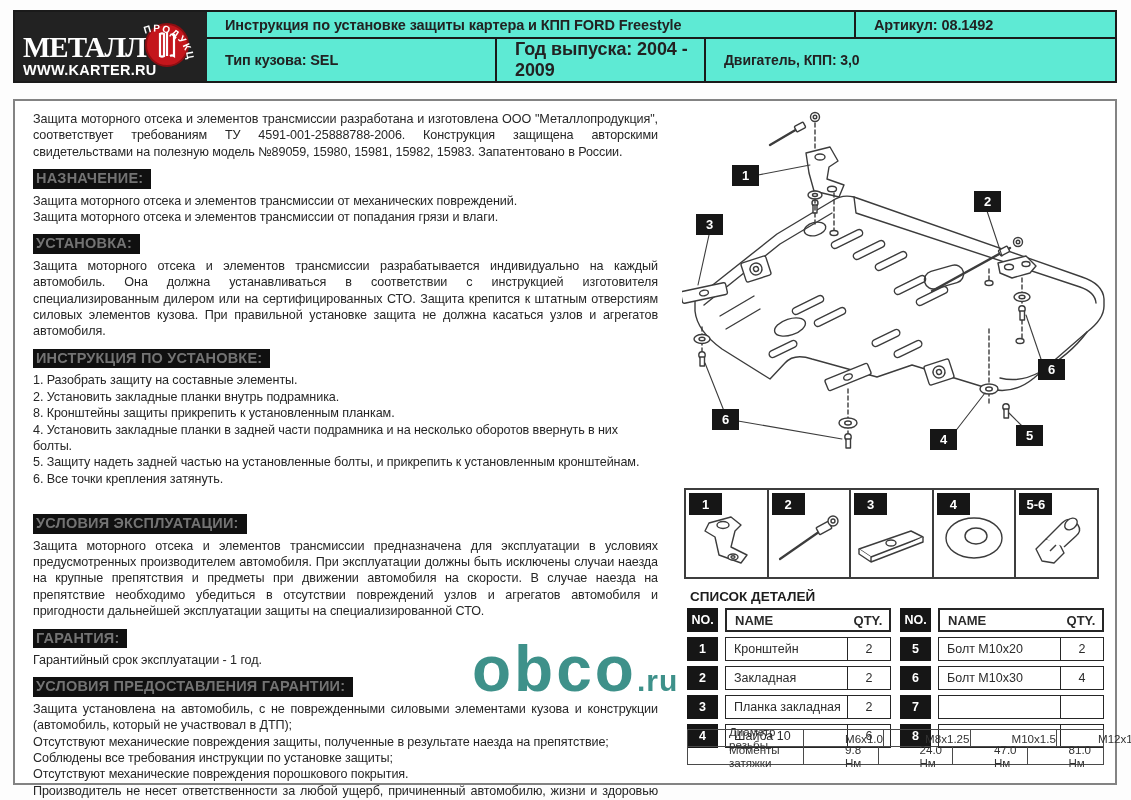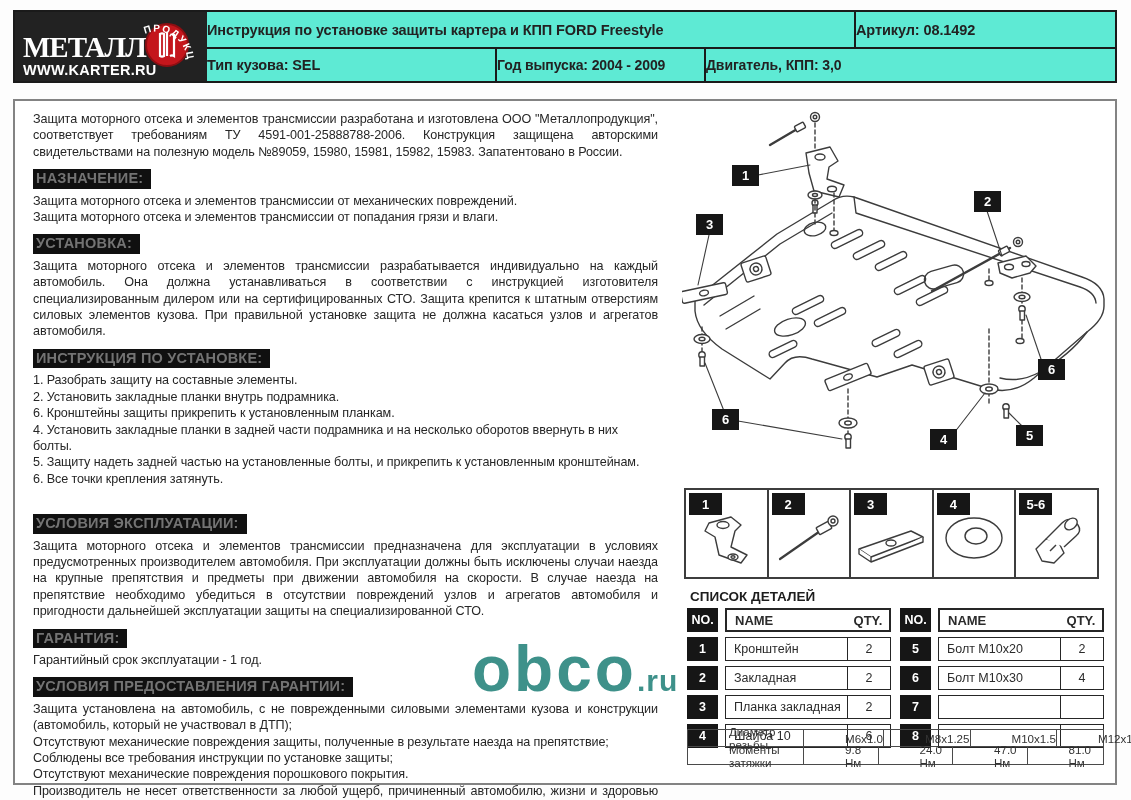--- a/index.html
+++ b/index.html
@@ -11,25 +11,25 @@
   }
   
   .header-table {
     position:absolute; left:13px; top:10px; width:1104px; height:73px;
     display:flex; border:2px solid #1a1a1a; background:#5eead4;
   }
   .logo-cell { width:192px; height:100%; background:#222; flex:0 0 192px; position:relative; }
   .header-right { flex:1; display:flex; flex-direction:column; }
   .header-row1 { display:flex; height:37px; border-bottom:2px solid #1a1a1a; }
   .header-row2 { display:flex; flex:1;justify-content:space-between; }
-  .hcell { display:flex; align-items:center; font-weight:bold; font-size:14.5px; color:#222; letter-spacing:-0.1px; }
+  .hcell { display:flex; align-items:center; padding-left:18px; font-weight:bold; font-size:14.5px; color:#222; letter-spacing:-0.1px; }
   .cell-title { flex:1; border-right:2px solid #1a1a1a; }
   .cell-article { width:259px; }
   .cell-body { width:290px; border-right:2px solid #1a1a1a; }
-  .cell-year { width:209px; border-right:2px solid #1a1a1a; font-size:14px; }
+  .cell-year { width:209px; border-right:2px solid #1a1a1a; font-size:18px; }
   .cell-engine { flex:1; font-size:14px; }
   
   .content-box {
     position:absolute; left:13px; top:99px; width:1104px; height:686px;
     border:2px solid #838383; background:#fff;
   }
   
   .left-col {
     position:absolute; left:33px; top:111px; width:625px; z-index:2;
     font-size:12.6px; line-height:16.4px; color:#262626; letter-spacing:-0.1px;
@@ -135,21 +135,21 @@
     <div><span class="sec-head">НАЗНАЧЕНИЕ:</span></div>
     <div class="list-line">Защита моторного отсека и элементов трансмиссии от механических повреждений.</div>
     <div class="list-line">Защита моторного отсека и элементов трансмиссии от попадания грязи и влаги.</div>
 
     <div><span class="sec-head">УСТАНОВКА:</span></div>
     <div class="para">Защита моторного отсека и элементов трансмиссии разрабатывается индивидуально на каждый автомобиль. Она должна устанавливаться в соответствии с инструкцией изготовителя специализированным дилером или на сертифицированных СТО. Защита крепится к штатным отверстиям силовых элементов кузова. При правильной установке защита не должна касаться узлов и агрегатов автомобиля.</div>
 
     <div><span class="sec-head">ИНСТРУКЦИЯ ПО УСТАНОВКЕ:</span></div>
     <div class="list-line">1. Разобрать защиту на составные элементы.</div>
     <div class="list-line">2. Установить закладные планки внутрь подрамника.</div>
-    <div class="list-line">6. Кронштейны защиты прикрепить к установленным планкам.</div>
+    <div class="list-line">8. Кронштейны защиты прикрепить к установленным планкам.</div>
     <div class="list-line">4. Установить закладные планки в задней части подрамника и на несколько оборотов ввернуть в них болты.</div>
     <div class="list-line">5. Защиту надеть задней частью на установленные болты, и прикрепить к установленным кронштейнам.</div>
     <div class="list-line">6. Все точки крепления затянуть.</div>
 
     <div><span class="sec-head gap-lg">УСЛОВИЯ ЭКСПЛУАТАЦИИ:</span></div>
     <div class="para">Защита моторного отсека и элементов трансмиссии предназначена для эксплуатации в условиях предусмотренных производителем автомобиля. При эксплуатации должны быть исключены случаи наезда на крупные препятствия и предметы при движении автомобиля на скорости. В случае наезда на препятствие необходимо убедиться в отсутствии повреждений узлов и агрегатов автомобиля и пригодности дальнейшей эксплуатации защиты на специализированной СТО.</div>
 
     <div><span class="sec-head">ГАРАНТИЯ:</span></div>
     <div class="list-line">Гарантийный срок эксплуатации - 1 год.</div>
 

